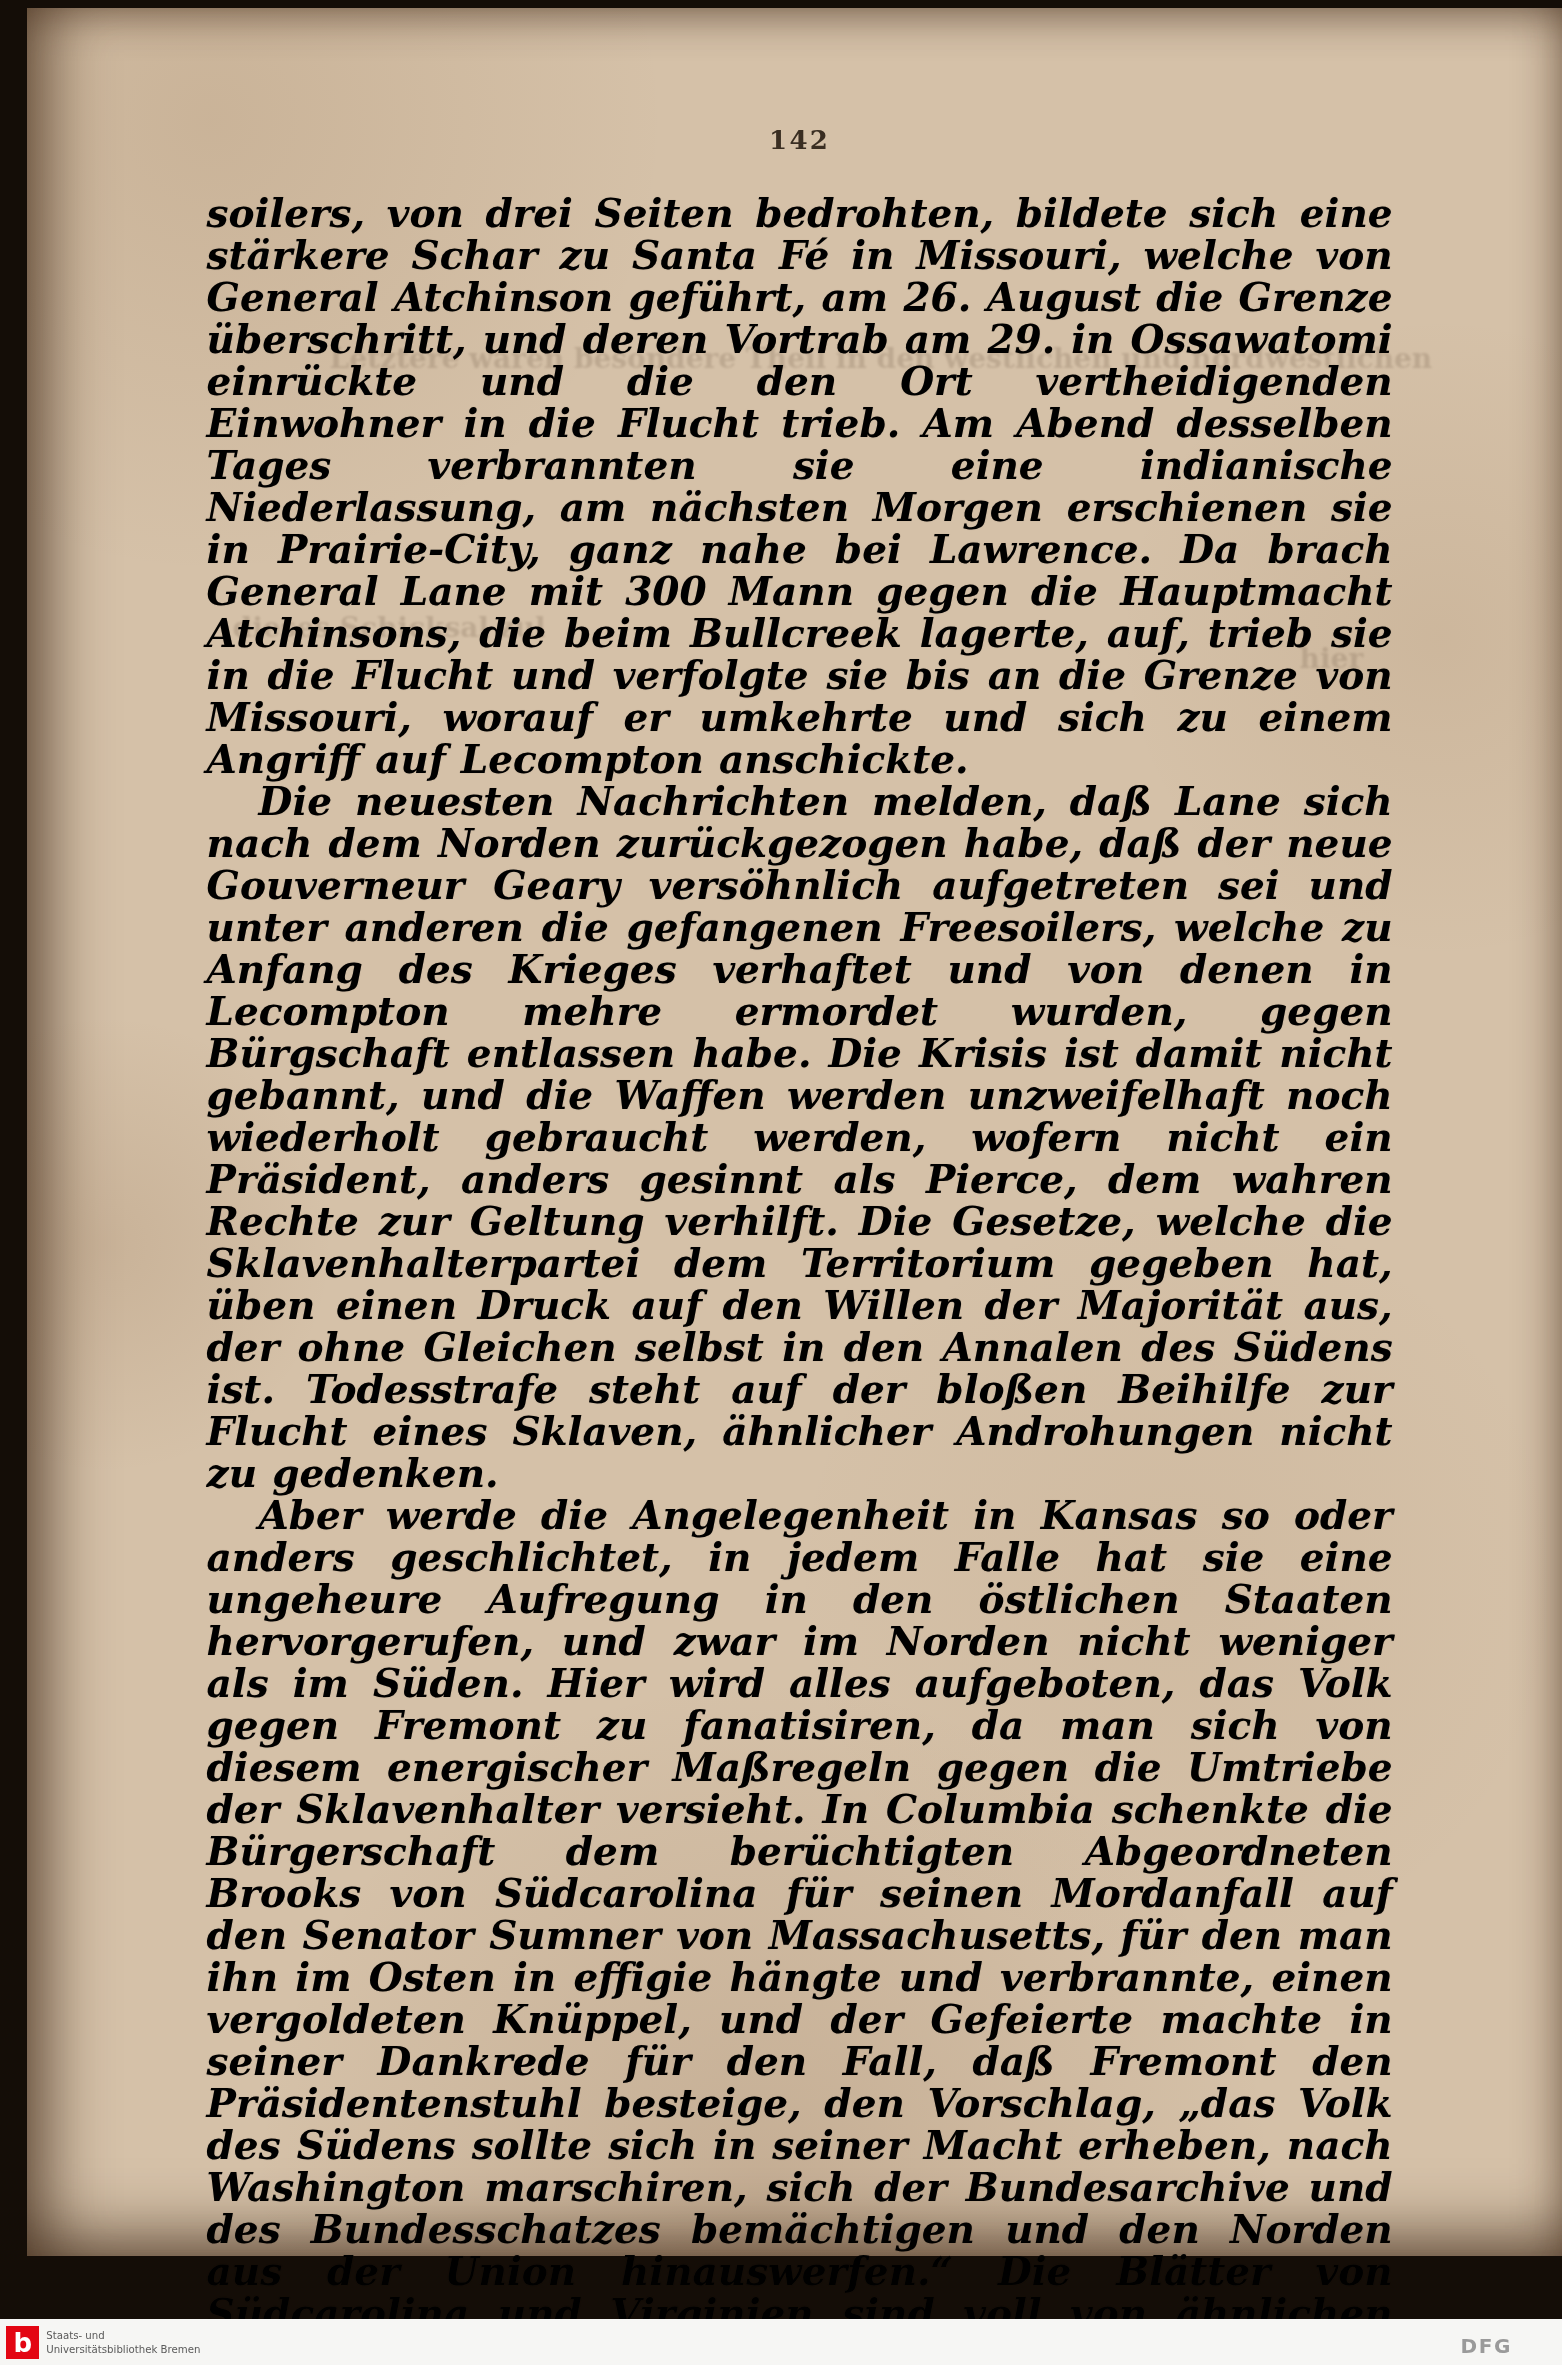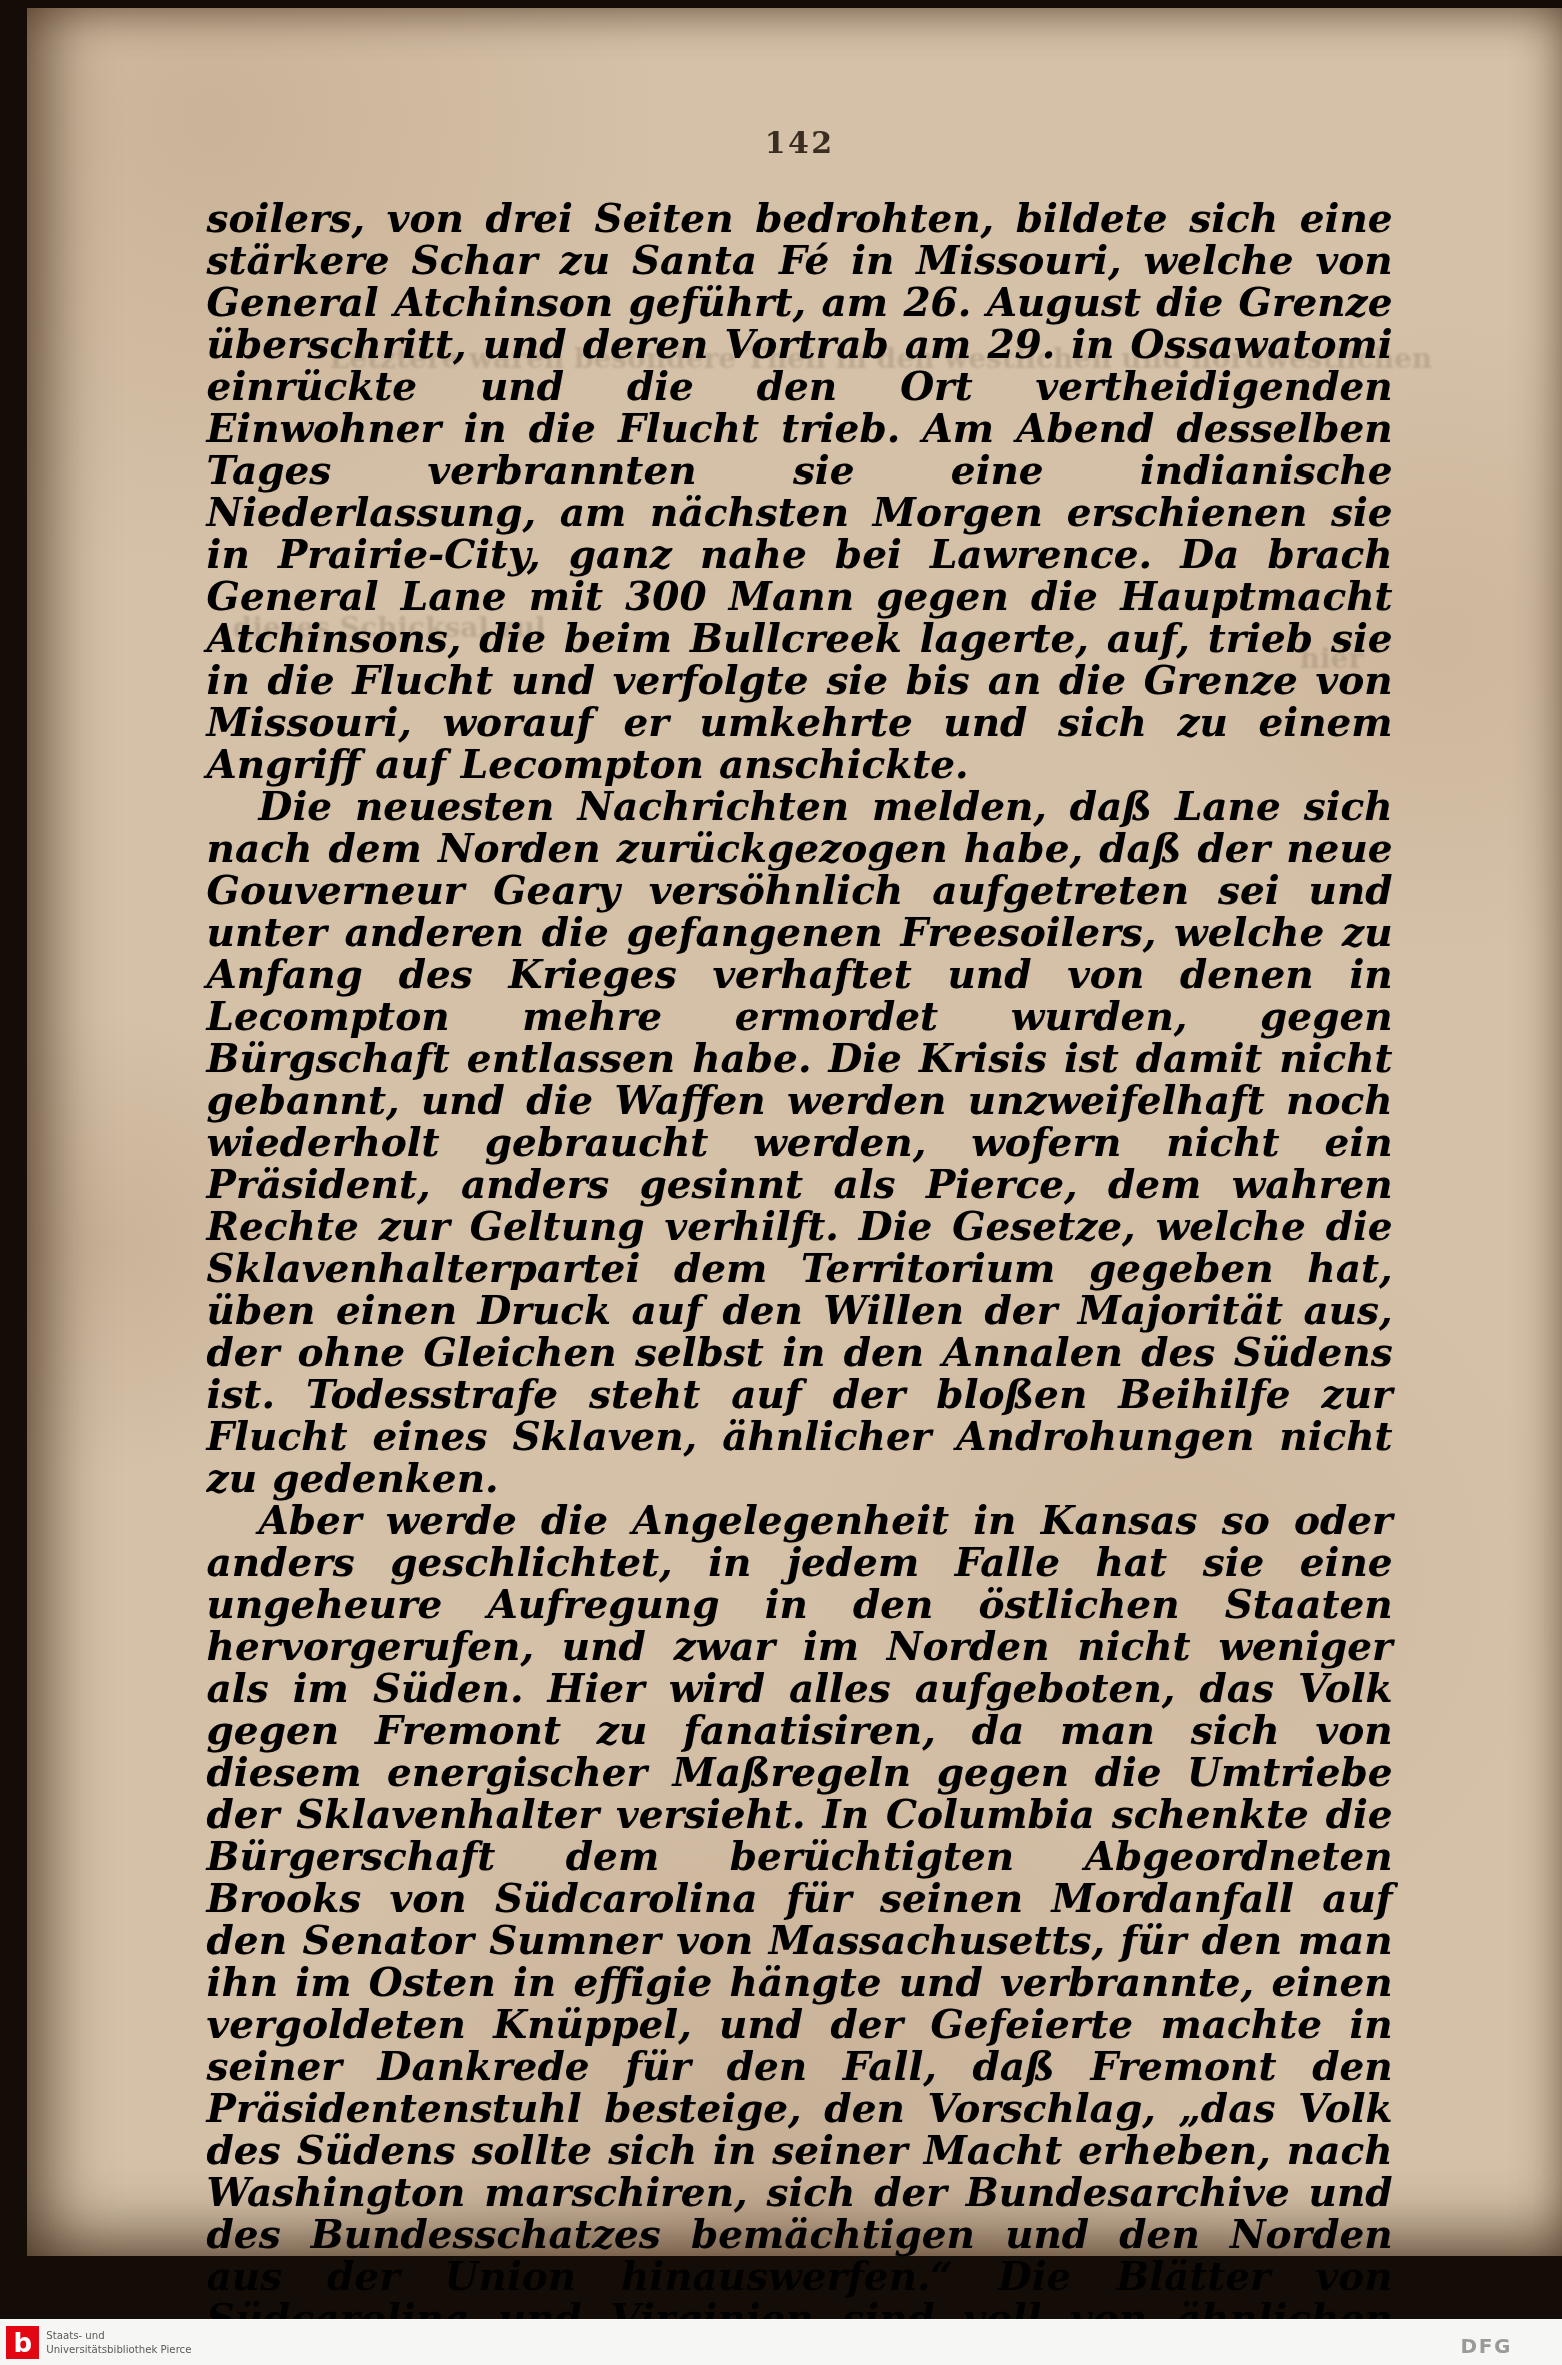--- a/index.html
+++ b/index.html
@@ -25,21 +25,21 @@
       radial-gradient(circle at 92% 28%, rgba(120,80,40,.09), transparent 15%),
       radial-gradient(circle at 48% 97%, rgba(100,60,30,.14), transparent 22%),
       radial-gradient(circle at 5% 55%,  rgba(110,70,35,.12), transparent 12%),
       radial-gradient(circle at 75% 70%, rgba(120,80,40,.06), transparent 20%);
   }
   .text-block{
     position:relative;
     padding:117px 170px 0 180px;
   }
   .page-number{
-    text-align:center;font-weight:bold;font-size:30px;color:#3a2e22;
+    text-align:center;font-weight:bold;font-size:26px;color:#3a2e22;
     letter-spacing:2.3px;margin:0 0 37px 0;
   }
   p.body-par{
     margin:0;
     font-size:39px;line-height:42px;font-weight:700;
     color:#000000;text-align:justify;word-spacing:1.6px;
     text-shadow:0 0 0.8px rgba(54,43,32,.35);
     font-style:italic;
   }
   p.indent{text-indent:52px;}
@@ -94,19 +94,19 @@
       <p class="body-par indent">Aber werde die Angelegenheit in Kansas so oder anders geschlichtet, in jedem Falle hat sie eine ungeheure Aufregung in den östlichen Staaten hervorgerufen, und zwar im Norden nicht weniger als im Süden. Hier wird alles aufgeboten, das Volk gegen Fremont zu fanatisiren, da man sich von diesem energischer Maßregeln gegen die Umtriebe der Sklavenhalter versieht. In Columbia schenkte die Bürgerschaft dem berüchtigten Abgeordneten Brooks von Südcarolina für seinen Mordanfall auf den Senator Sumner von Massachusetts, für den man ihn im Osten in effigie hängte und verbrannte, einen vergoldeten Knüppel, und der Gefeierte machte in seiner Dankrede für den Fall, daß Fremont den Präsidentenstuhl besteige, den Vorschlag, „das Volk des Südens sollte sich in seiner Macht erheben, nach Washington marschiren, sich der Bundesarchive und des Bundesschatzes bemächtigen und den Norden aus der Union hinauswerfen.“ Die Blätter von Südcarolina und Virginien sind voll von ähnlichen Plänen. Der Süden soll nach ihnen, wenn die Partei der Republikaner im Wahlkampf siegt, seinen Austritt aus dem Bunde erklären, zu den Waffen greifen, die südlichen Theile von Pennsylvanien, Ohio, Indiana und Illinois nebst ganz Californien sich einverleiben, ein Schutz- und Trutzbündniß mit Rußland und Brasilien schließen und so den Norden auf eine Situation reduciren, welche der gleich käme, die gegenwärtig von Canada</p>
     </div>
   </div>
 
   <div class="footer">
     <div class="logo">
       <span>b</span>
     </div>
     <div class="libname">
       <div>Staats- und</div>
-      <div>Universitätsbibliothek Pierce</div>
+      <div>Universitätsbibliothek Bremen</div>
     </div>
     <div class="dfg">DFG</div>
   </div>
 
 </div>
 
 
 </body></html>

